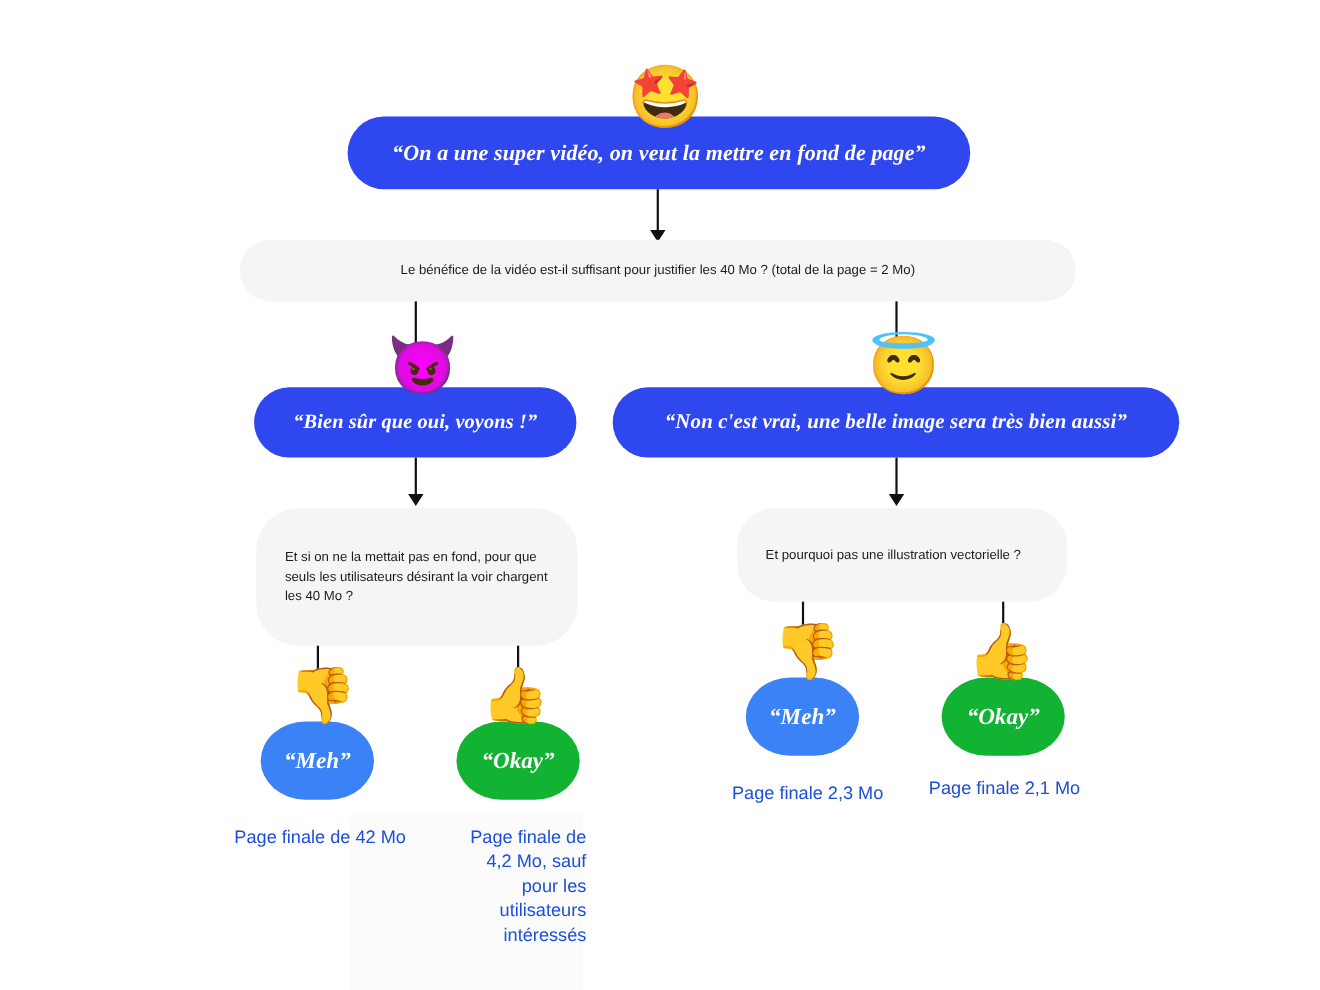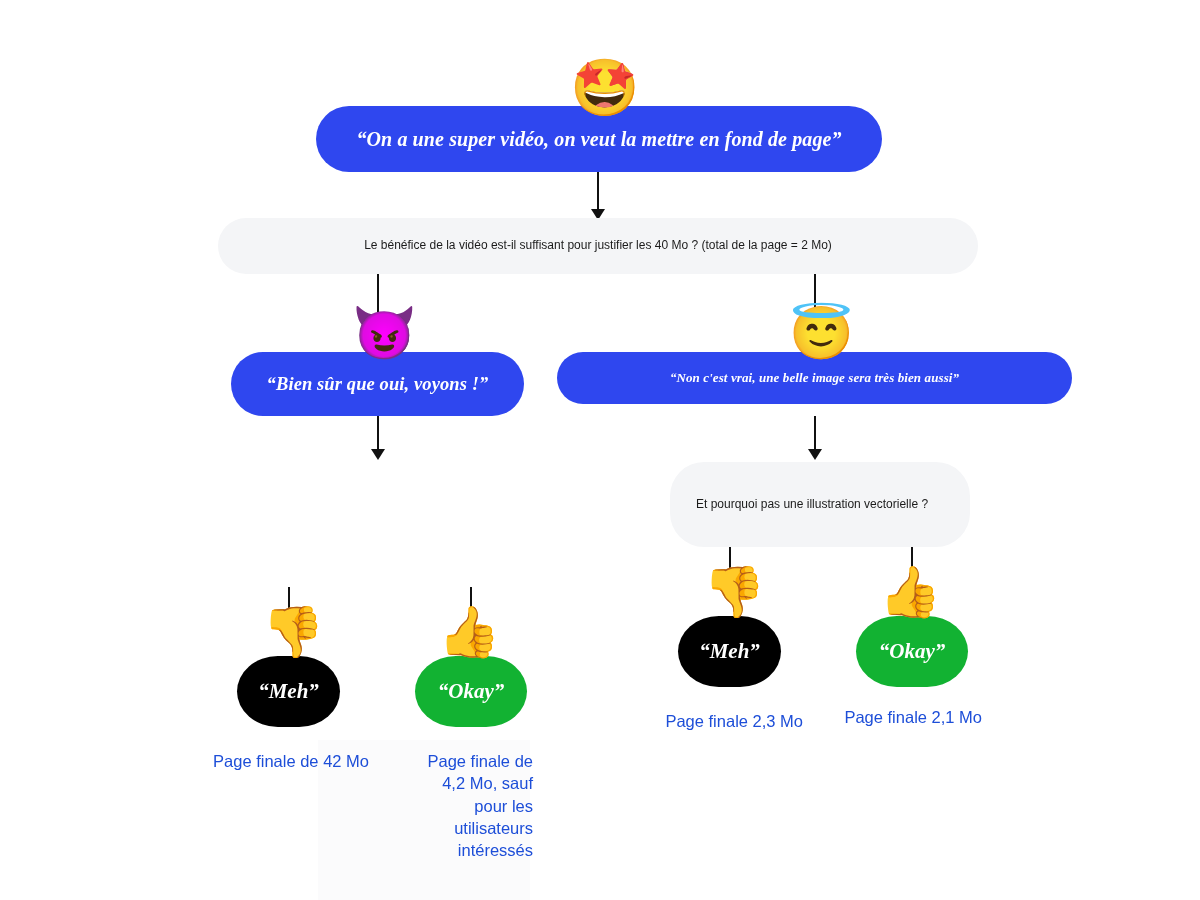--- a/index.html
+++ b/index.html
@@ -79,21 +79,21 @@
   }
 
   .result {
     border-radius: 46px / 40px;
     color: #ffffff;
     font-family: "Liberation Serif", serif;
     font-style: italic;
     font-weight: bold;
     font-size: 21px;
   }
-  .result.red   { background: #000000; }
+  .result.red   { background: #3b82f6; }
   .result.green { background: #12b232; }
 
   
   .emoji {
     position: absolute;
     line-height: 1;
     user-select: none;
     z-index: 6;
   }
 
@@ -127,31 +127,34 @@
   </div>
 
   <div class="line" style="left:377px; top:274px; height:78px;"></div>
   <div class="line" style="left:814px; top:274px; height:78px;"></div>
 
   <div class="node pill-blue" style="left:231px; top:352px; width:293px; height:64px; font-size:18.5px;justify-content:center;">
     <span>“Bien sûr que oui, voyons !”</span>
   </div>
   <div class="emoji" style="left:352px; top:307px; font-size:52px;">😈</div>
 
-  <div class="node pill-blue" style="left:557px; top:352px; width:515px; height:52px; font-size:13px;">
+  <div class="node pill-blue" style="left:557px; top:352px; width:515px; height:64px; font-size:19px;">
     <span>“Non c'est vrai, une belle image sera très bien aussi”</span>
   </div>
   <div class="emoji" style="left:789px; top:307px; font-size:52px;">😇</div>
 
   <div class="line" style="left:377px; top:416px; height:37px;"></div>
   <div class="arrow-head" style="left:371px; top:449px;"></div>
 
   <div class="line" style="left:814px; top:416px; height:37px;"></div>
   <div class="arrow-head" style="left:808px; top:449px;"></div>
 
+  <div class="node box-gray align-left" style="left:233px; top:462px; width:292px; height:125px;">
+    <span class="inner">Et si on ne la mettait pas en fond, pour que seuls les utilisateurs désirant la voir chargent les 40 Mo ?</span>
+  </div>
 
   <div class="node box-gray align-left" style="left:670px; top:462px; width:300px; height:85px; border-radius:34px;align-items:center;">
     <span class="inner">Et pourquoi pas une illustration vectorielle ?</span>
   </div>
 
   <div class="line" style="left:288px; top:587px; height:48px;"></div>
   <div class="line" style="left:470px; top:587px; height:48px;"></div>
 
   <div class="line" style="left:729px; top:547px; height:48px;"></div>
   <div class="line" style="left:911px; top:547px; height:48px;"></div>

